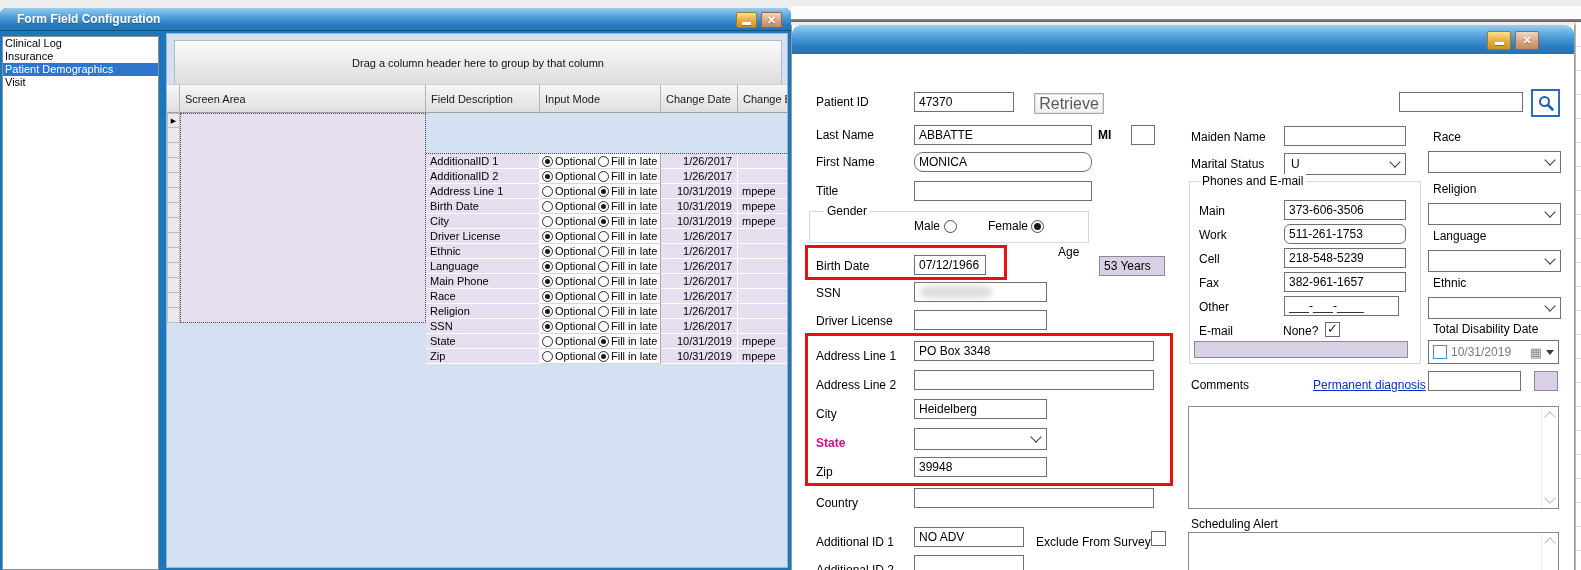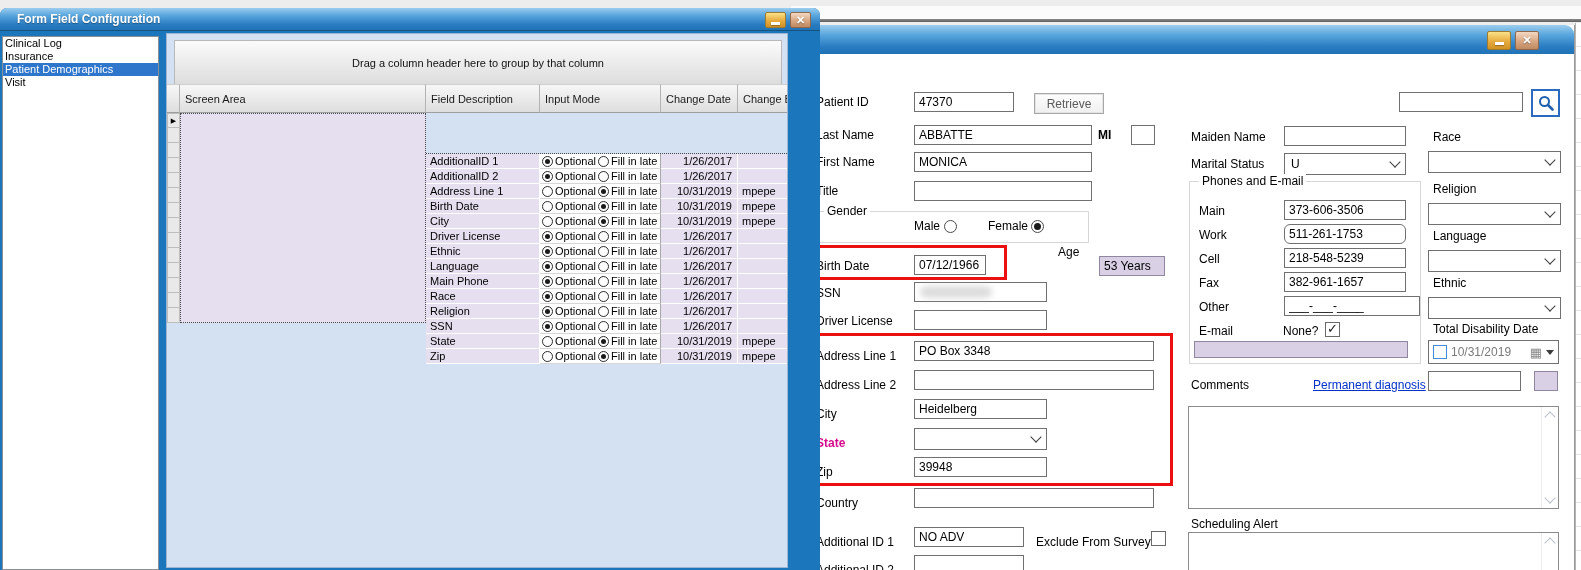--- a/index.html
+++ b/index.html
@@ -7,21 +7,21 @@
           font-family:"Liberation Sans",sans-serif;}
 
   
   .bg-white-strip{position:absolute;left:791px;top:6px;width:790px;height:13px;background:#fbfbfb;}
   .bg-dark-line{position:absolute;left:791px;top:19px;width:790px;height:3px;
                 background:linear-gradient(180deg,#8a8a8a,#5f5f5f);}
   .bg-right-strip{position:absolute;left:1575px;top:23px;width:6px;height:547px;background:
      repeating-linear-gradient(180deg,#ffffff 0 23px,#e2e2e2 23px 24px);border-left:1px solid #b5b5b5;}
 
   
-  .window{position:absolute;padding-left:29px;}
+  .window{position:absolute;}
   .titlebar{position:absolute;left:0;top:0;right:0;
     background:linear-gradient(180deg,#9ccdee 0%,#57a5dd 35%,#2a7cc2 75%,#2173b6 100%);
     border-radius:7px 7px 0 0;border-bottom:1px solid #14547f;}
   .title-text{position:absolute;left:17px;top:4px;color:#fff;font-size:12px;font-weight:bold;
     text-shadow:0 1px 1px rgba(0,0,0,.35);white-space:nowrap;}
   .winbtns{position:absolute;display:flex;gap:4px;}
   .wbtn{display:flex;align-items:center;justify-content:center;border-radius:2px;cursor:default;}
   .wbtn.min{background:linear-gradient(180deg,#fae289,#e7ab3e 55%,#d19224);border:1px solid #a07a2e;}
   .wbtn.close{background:linear-gradient(180deg,#f2d8c2,#d8a682 55%,#bf8a60);border:1px solid #93684a;}
   .glyph-min{width:9px;height:3px;background:#fff;margin-top:6px;box-shadow:0 1px 1px rgba(0,0,0,.3);}
@@ -74,21 +74,21 @@
   #pw .winbtns{right:35px;top:6px;}
   #pw .wbtn{width:22px;height:17px;}
   .pw-body{position:absolute;left:0;top:29px;right:0;bottom:0;background:#fff;}
 
   .lbl{position:absolute;font-size:12px;color:#000;white-space:nowrap;}
   .lbl.pink{color:#d60a8c;font-weight:bold;}
   .tb{position:absolute;height:20px;border:1px solid #707070;background:#fff;box-sizing:border-box;
       font-family:"Liberation Sans",sans-serif;font-size:12px;padding:1px 4px;color:#000;outline:none;}
   .tb.lav{background:#d9d0e6;border:1px solid #8f86a0;}
   .btn{position:absolute;height:21px;background:linear-gradient(180deg,#fdfdfd,#f0f0f0);
-      border:1px solid #a8a8a8;box-shadow:inset 0 0 0 1px #e3e3e3;color:#5a5a5a;font-size:12px;
+      border:1px solid #a8a8a8;box-shadow:inset 0 0 0 1px #e3e3e3;color:#5a5a5a;font-size:16px;
       display:flex;align-items:center;justify-content:center;box-sizing:border-box;}
   .dd{position:absolute;height:22px;border:1px solid #707070;background:#fff;box-sizing:border-box;
       display:flex;align-items:center;justify-content:space-between;padding:0 6px;font-size:12px;color:#000;}
   .chev{width:7px;height:7px;border-right:1.6px solid #3c3c3c;border-bottom:1.6px solid #3c3c3c;
       transform:rotate(45deg);margin-top:-4px;flex:0 0 auto;}
   .gbox{position:absolute;border:1px solid #d7d7d7;box-sizing:border-box;}
   .gbox-legend{position:absolute;background:#fff;padding:0 3px;font-size:12px;color:#000;white-space:nowrap;}
   .cb{position:absolute;width:15px;height:15px;border:1px solid #6a6a6a;background:#fff;box-sizing:border-box;}
   .cb.blue{border:1px solid #3f8ede;width:14px;height:14px;}
   .cb.checked::after{content:"✓";position:absolute;left:1px;top:-2px;font-size:13px;color:#1c1c1c;}
@@ -351,21 +351,21 @@
       <span class="lbl" style="left:24px;top:41px;">Patient ID</span>
       <input class="tb" style="left: 122px; top: 38px; width: 100px;" value="47370">
       <div class="btn" style="left:242px;top:39px;width:70px;">Retrieve</div>
 
       <span class="lbl" style="left:24px;top:74px;">Last Name</span>
       <input class="tb" style="left: 122px; top: 71px; width: 178px;" value="ABBATTE">
       <span class="lbl" style="left:306px;top:74px;font-weight:bold;">MI</span>
       <input class="tb" style="left: 339px; top: 71px; width: 24px;">
 
       <span class="lbl" style="left:24px;top:101px;">First Name</span>
-      <input class="tb" style="left: 122px; top: 98px; width: 178px;" value="MONICA">
+      <input class="tb" style="left: 122px; top: 98px; width: 178px; border-radius: 9px;" value="MONICA">
 
       <span class="lbl" style="left:24px;top:130px;">Title</span>
       <input class="tb" style="left: 122px; top: 127px; width: 178px;">
 
       <div class="gbox" style="left:17px;top:157px;width:280px;height:32px;"></div>
       <span class="gbox-legend" style="left:32px;top:150px;">Gender</span>
       <span class="lbl" style="left:122px;top:165px;">Male</span>
       <span class="rdo" style="left:152px;top:166px;"></span>
       <span class="lbl" style="left:196px;top:165px;">Female</span>
       <span class="rdo on" style="left:239px;top:166px;"></span>
@@ -433,21 +433,21 @@
 
       <span class="lbl" style="left:407px;top:150px;">Main</span>
       <input class="tb" style="left: 492px; top: 146px; width: 122px;" value="373-606-3506">
       <span class="lbl" style="left:407px;top:174px;">Work</span>
       <input class="tb" style="left: 492px; top: 170px; width: 122px; border-radius: 6px;" value="511-261-1753">
       <span class="lbl" style="left:407px;top:198px;">Cell</span>
       <input class="tb" style="left: 492px; top: 194px; width: 122px;" value="218-548-5239">
       <span class="lbl" style="left:407px;top:222px;">Fax</span>
       <input class="tb" style="left: 492px; top: 218px; width: 122px;" value="382-961-1657">
       <span class="lbl" style="left:407px;top:246px;">Other</span>
-      <input class="tb" style="left: 492px; top: 242px; width: 136px;" value="___-___-____">
+      <input class="tb" style="left: 492px; top: 242px; width: 115px;" value="___-___-____">
       <span class="lbl" style="left:407px;top:270px;">E-mail</span>
       <span class="lbl" style="left:491px;top:270px;">None?</span>
       <span class="cb checked" style="left:533px;top:268px;"></span>
       <input class="tb lav" style="left: 402px; top: 287px; width: 214px; height: 17px;" readonly="">
 
       <span class="lbl" style="left:641px;top:76px;">Race</span>
       <div class="dd" style="left:636px;top:97px;width:133px;">
         <span></span>
         <span class="chev"></span>
       </div>

